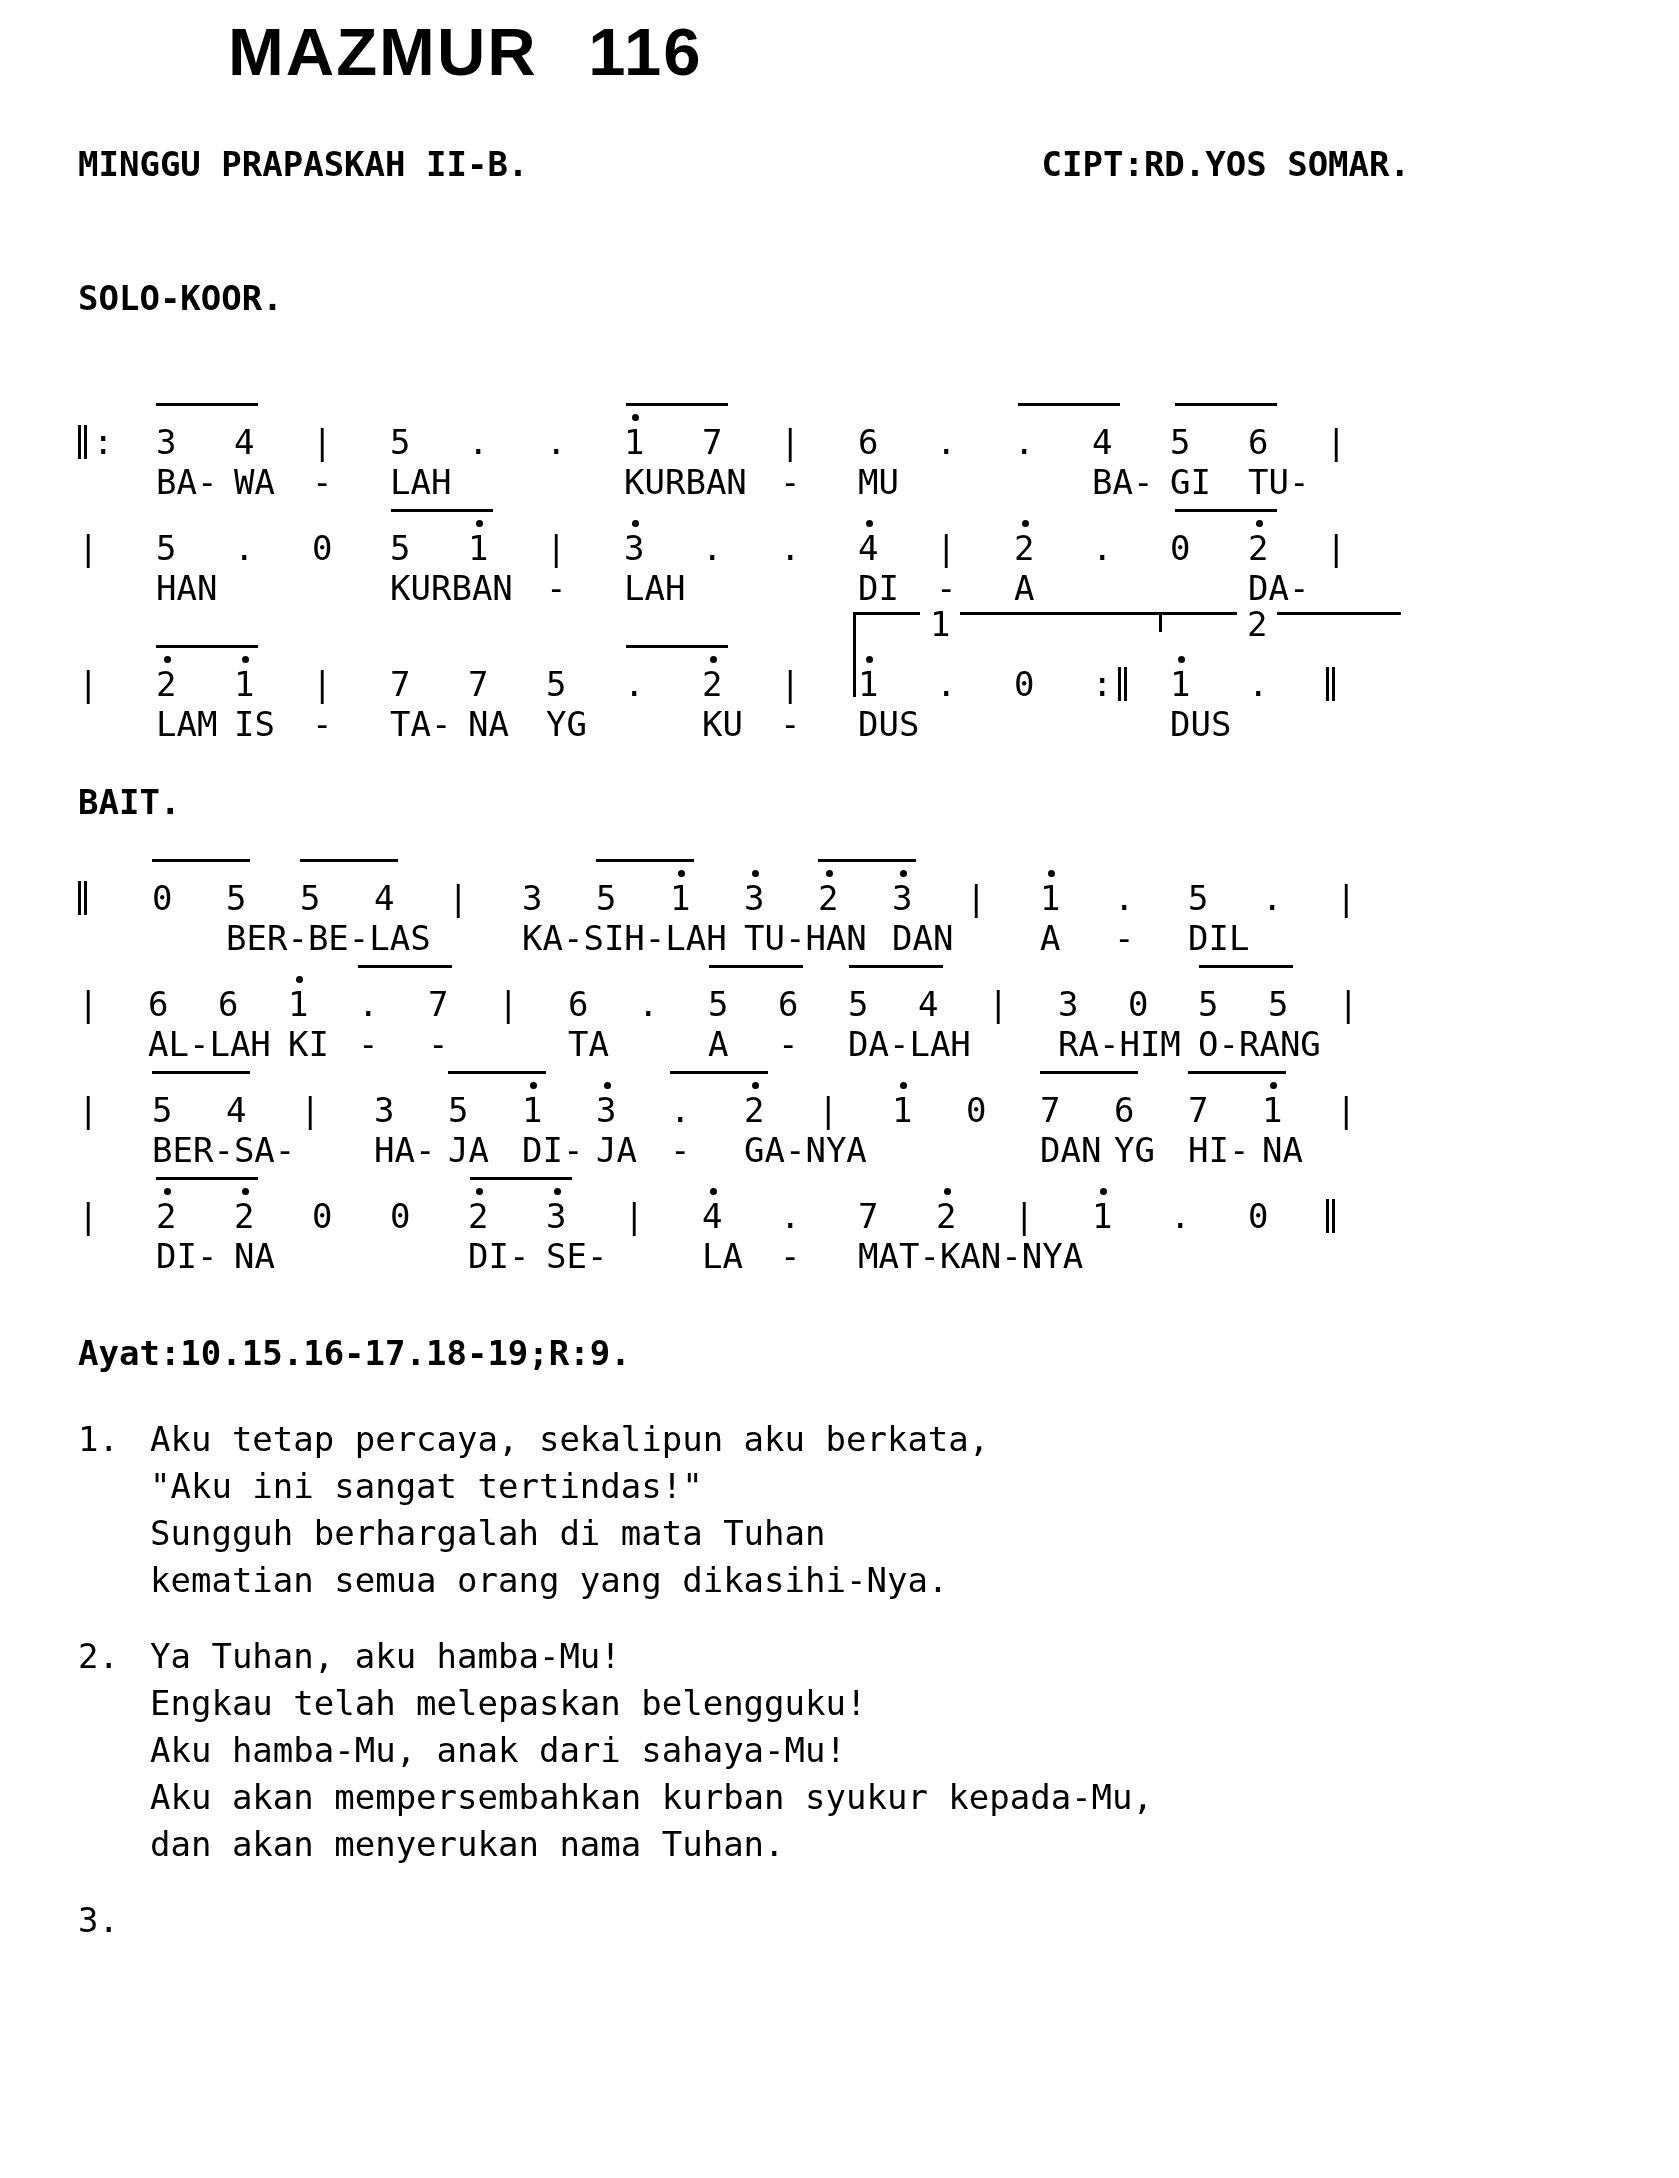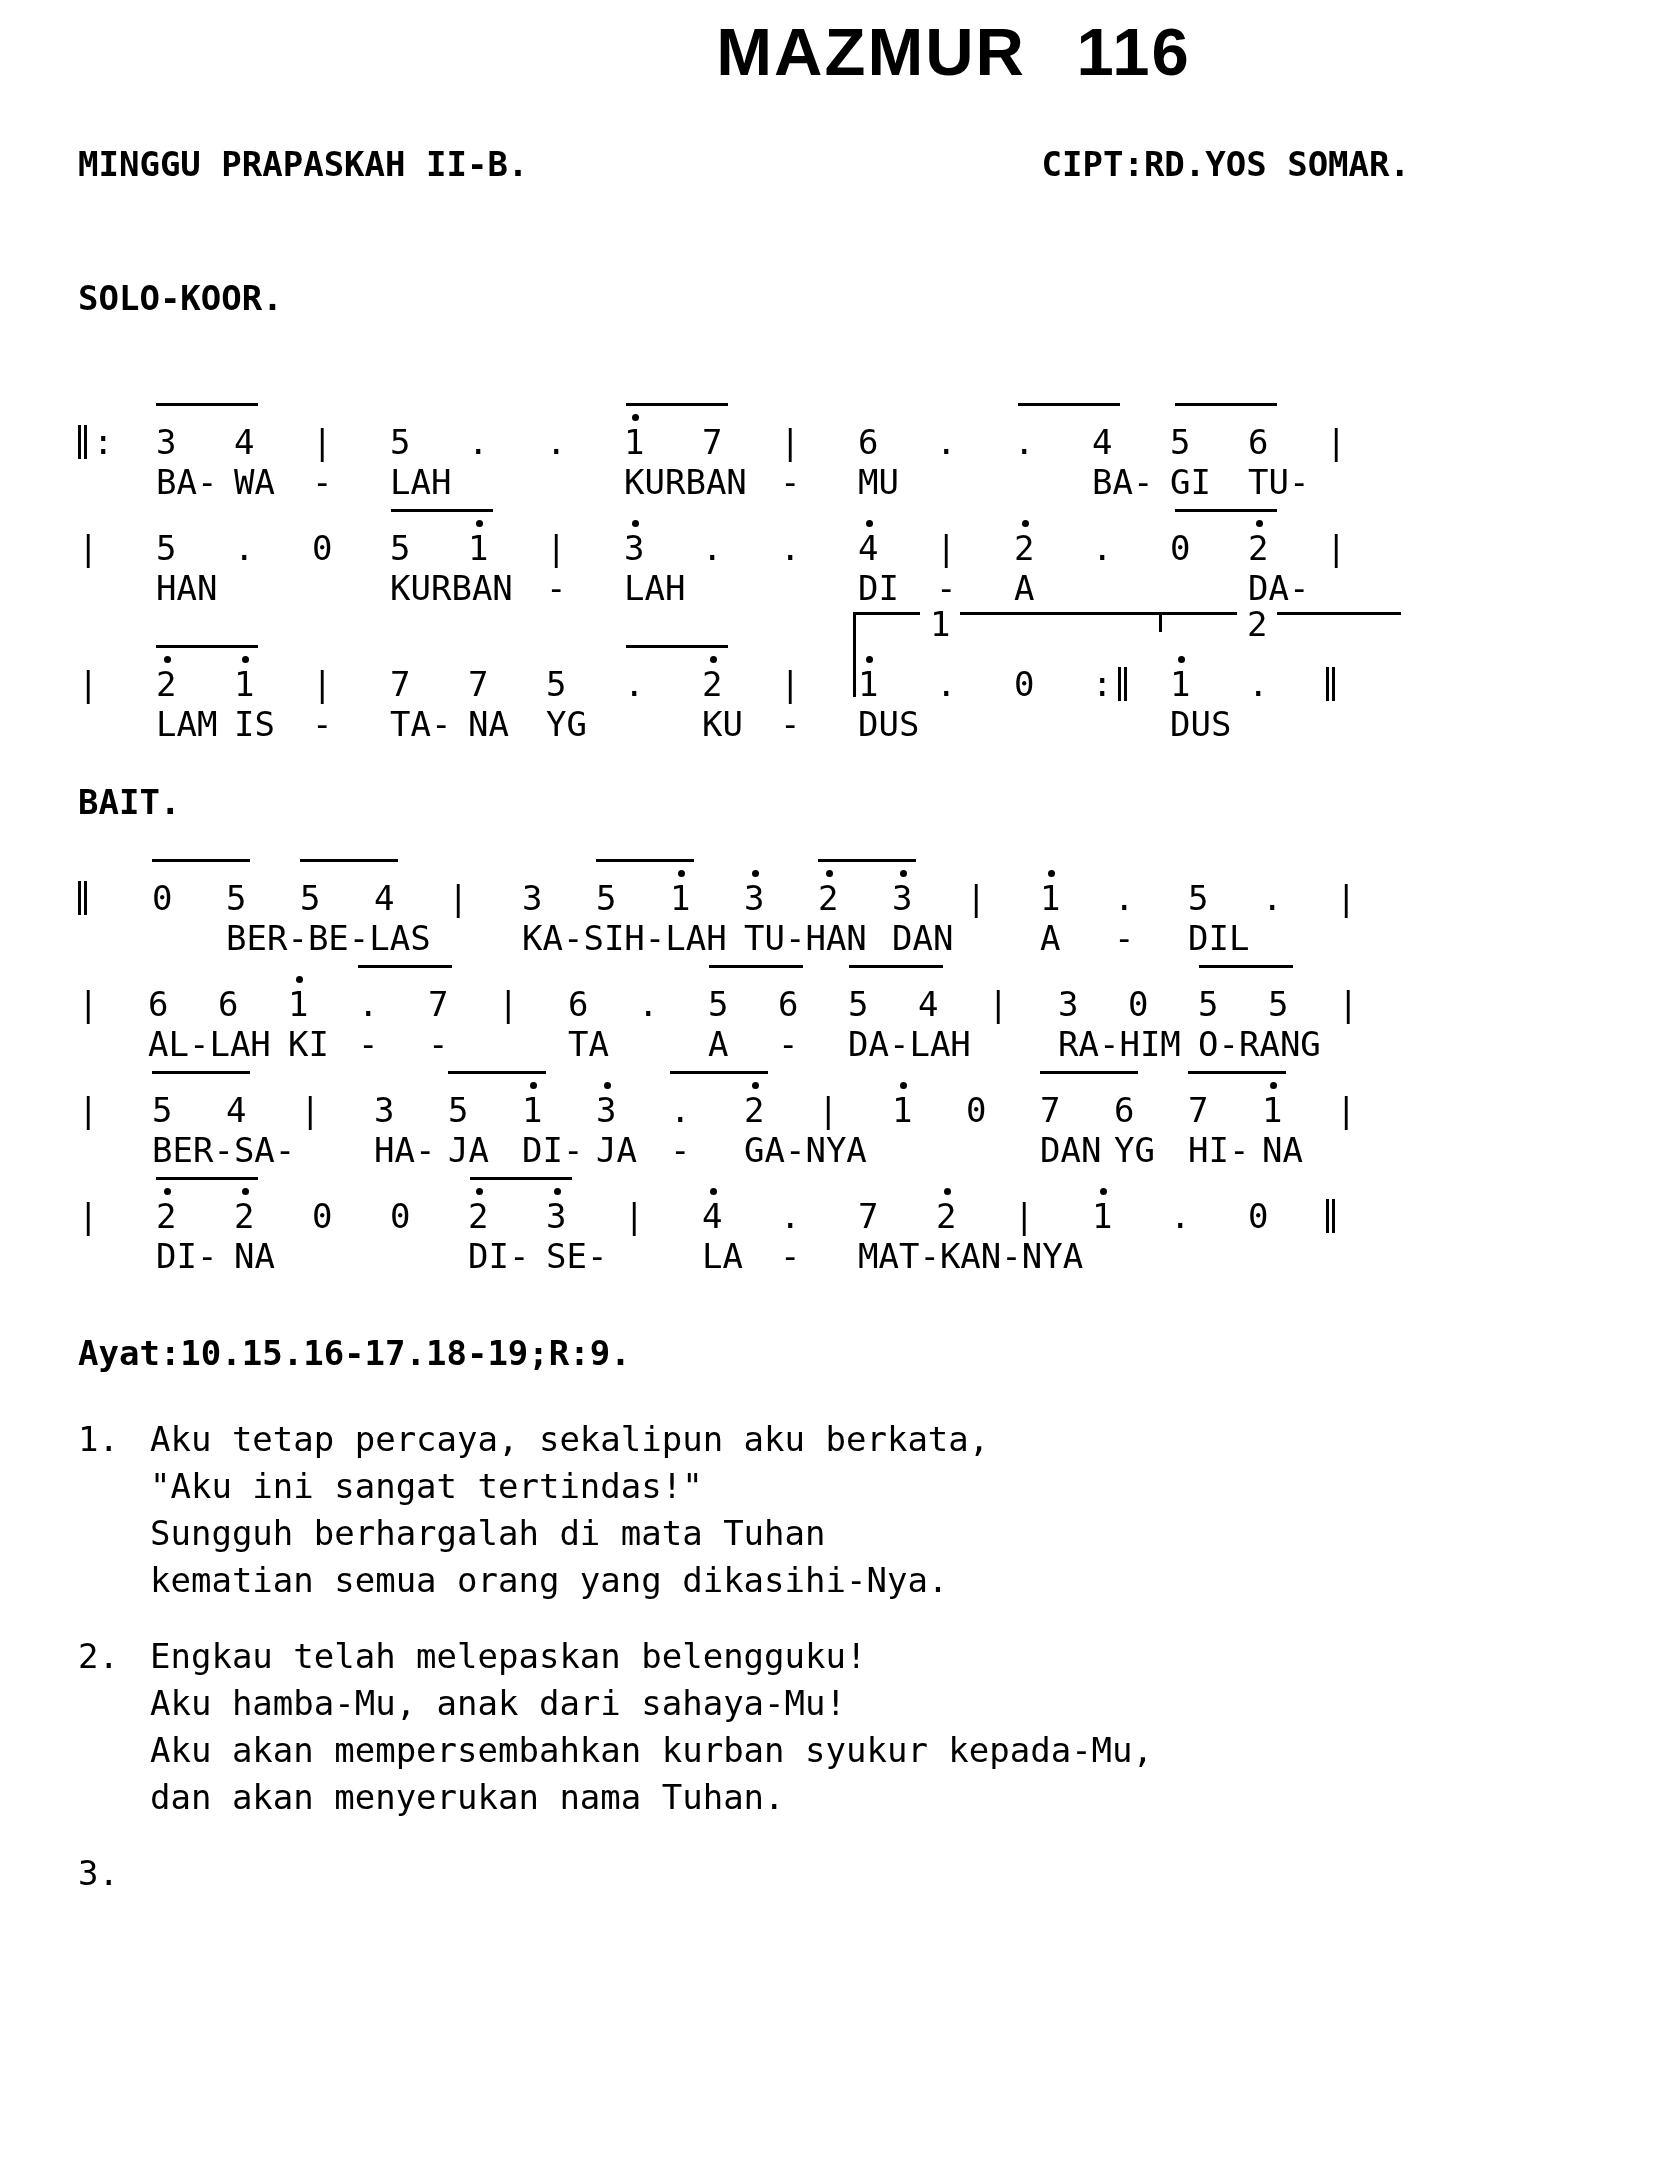--- a/index.html
+++ b/index.html
@@ -4,21 +4,21 @@
 <style>
   html,body{margin:0;padding:0;background:#e8e8e8;}
   .page{
     width:1679px;height:2178px;background:#ffffff;color:#000;
     position:relative;overflow:hidden;margin:0 auto;
     font-family:"DejaVu Sans Mono",monospace;font-size:34px;
   }
   .content{margin-left:78px;width:1332px;}
   .title{
     padding-left:228px;box-sizing:border-box;width:100%;
-    text-align:center;margin-top:18px;
+    text-align:left;margin-top:18px;
     font-family:"Liberation Sans",sans-serif;font-weight:bold;
     font-size:67px;letter-spacing:2px;word-spacing:30px;line-height:1;
   }
   .header-row{display:flex;justify-content:space-between;margin-top:59px;font-weight:bold;height:40px;line-height:40px;}
   .section-label{font-weight:bold;height:40px;line-height:40px;}
   .solo-label{margin-top:94px;}
   .bait-label{margin-top:38px;}
   .ayat-label{margin-top:57px;}
   .systems{margin-top:78px;}
   .bait-systems{margin-top:30px;}
@@ -788,20 +788,21 @@
           <div class="vbody">
             <div class="vline">Aku tetap percaya, sekalipun aku berkata,</div>
             <div class="vline">"Aku ini sangat tertindas!"</div>
             <div class="vline">Sungguh berhargalah di mata Tuhan</div>
             <div class="vline">kematian semua orang yang dikasihi-Nya.</div>
           </div>
         </div>
         <div class="verse">
           <div class="vnum">2.</div>
           <div class="vbody">
+            <div class="vline">Ya Tuhan, aku hamba-Mu!</div>
             <div class="vline">Engkau telah melepaskan belengguku!</div>
             <div class="vline">Aku hamba-Mu, anak dari sahaya-Mu!</div>
             <div class="vline">Aku akan mempersembahkan kurban syukur kepada-Mu,</div>
             <div class="vline">dan akan menyerukan nama Tuhan.</div>
           </div>
         </div>
         <div class="verse">
           <div class="vnum">3.</div>
         </div>
       </div>

